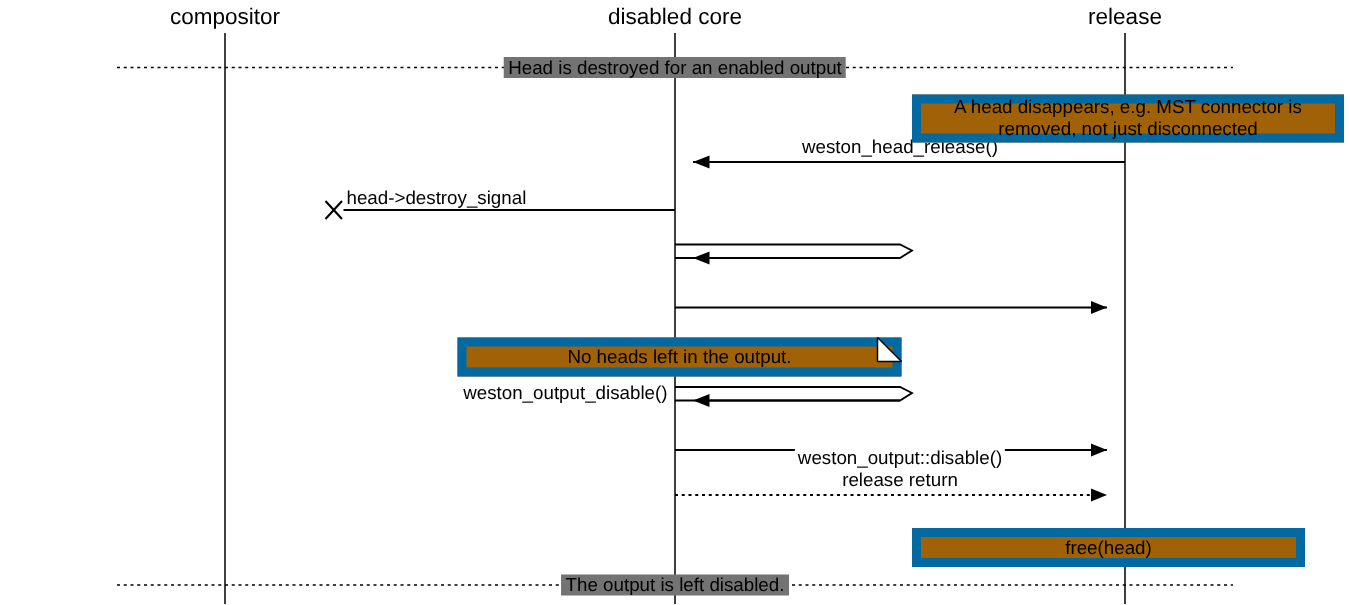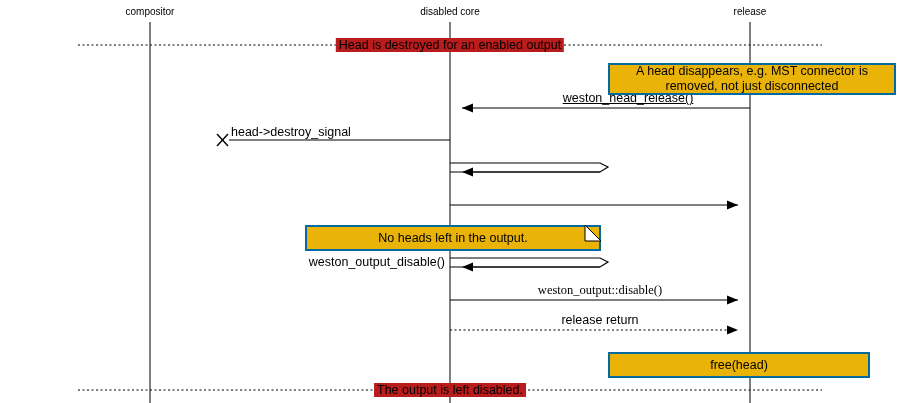--- a/index.html
+++ b/index.html
@@ -27,34 +27,34 @@
     height: 403px;
     pointer-events: none;
   }
   .abs {
     position: absolute;
     white-space: nowrap;
   }
 
   
   .participant-label {
-    font-size: 10px;
+    font-size: 15px;
     line-height: 14px;
     text-align: center;
     transform: translateX(-50%);
     top: 5px;
   }
 
   
   .divider-label {
     font-size: 12.5px;
     line-height: 14px;
     text-align: right;
     transform: translate(-50%, -50%);
-    background: #b91c1c;
+    background: #737373;
     padding: 0 3px;
   }
 
   
   .msg-label {
     font-size: 12.5px;
     line-height: 14px;
     background: #ffffff;
     padding: 0 2px;
   }
@@ -68,22 +68,22 @@
   }
   .msg-label.left-anchored {
     text-align: left;
     transform: translate(0, -100%);
   }
 
   
   .note-box {
     position: absolute;
     box-sizing: border-box;
-    background: #eab308;
-    border: 2px solid #0369a1;
+    background: #a16207;
+    border: 6px solid #0369a1;
     font-size: 12.5px;
     line-height: 15px;
     text-align: center;
     display: flex;
     align-items: center;
     justify-content: center;
     padding: 1px 4px;
   }
   .note-box .note-text {
     width: 100%;
@@ -160,29 +160,29 @@
     </g>
   </svg>
 
   <div class="abs participant-label" style="left:150px;">compositor</div>
   <div class="abs participant-label" style="left:450px;">disabled core</div>
   <div class="abs participant-label" style="left:750px;">release</div>
 
   <div class="abs divider-label" style="left:450px; top:45px;">Head is destroyed for an enabled output</div>
   <div class="abs divider-label" style="left:450px; top:390px;">The output is left disabled.</div>
 
-  <div class="abs msg-label center" style="left:628px; top:105px;text-decoration:underline;">weston_head_release()</div>
+  <div class="abs msg-label center" style="left:600px; top:105px;">weston_head_release()</div>
 
   <div class="abs msg-label left-anchored" style="left:229px; top:139px;">head-&gt;destroy_signal</div>
 
 
 
   <div class="abs msg-label right-anchored" style="left:447px; top:262px;text-align:center;">weston_output_disable()</div>
 
-  <div class="abs msg-label center" style="left:600px; top:297px;font-family:Liberation Serif, serif;">weston_output::disable()</div>
+  <div class="abs msg-label center" style="left:600px; top:312px;">weston_output::disable()</div>
 
   <div class="abs msg-label center" style="left:600px; top:327px;">release return</div>
 
   <div class="note-box" style="left:608px; top:63px; width:288px; height:32px;">
     <span class="note-text">A head disappears, e.g. MST connector is
 removed, not just disconnected</span>
   </div>
 
   <div class="note-box" style="left:305px; top:225px; width:296px; height:26px;">
     <span class="note-text">No heads left in the output.</span>

